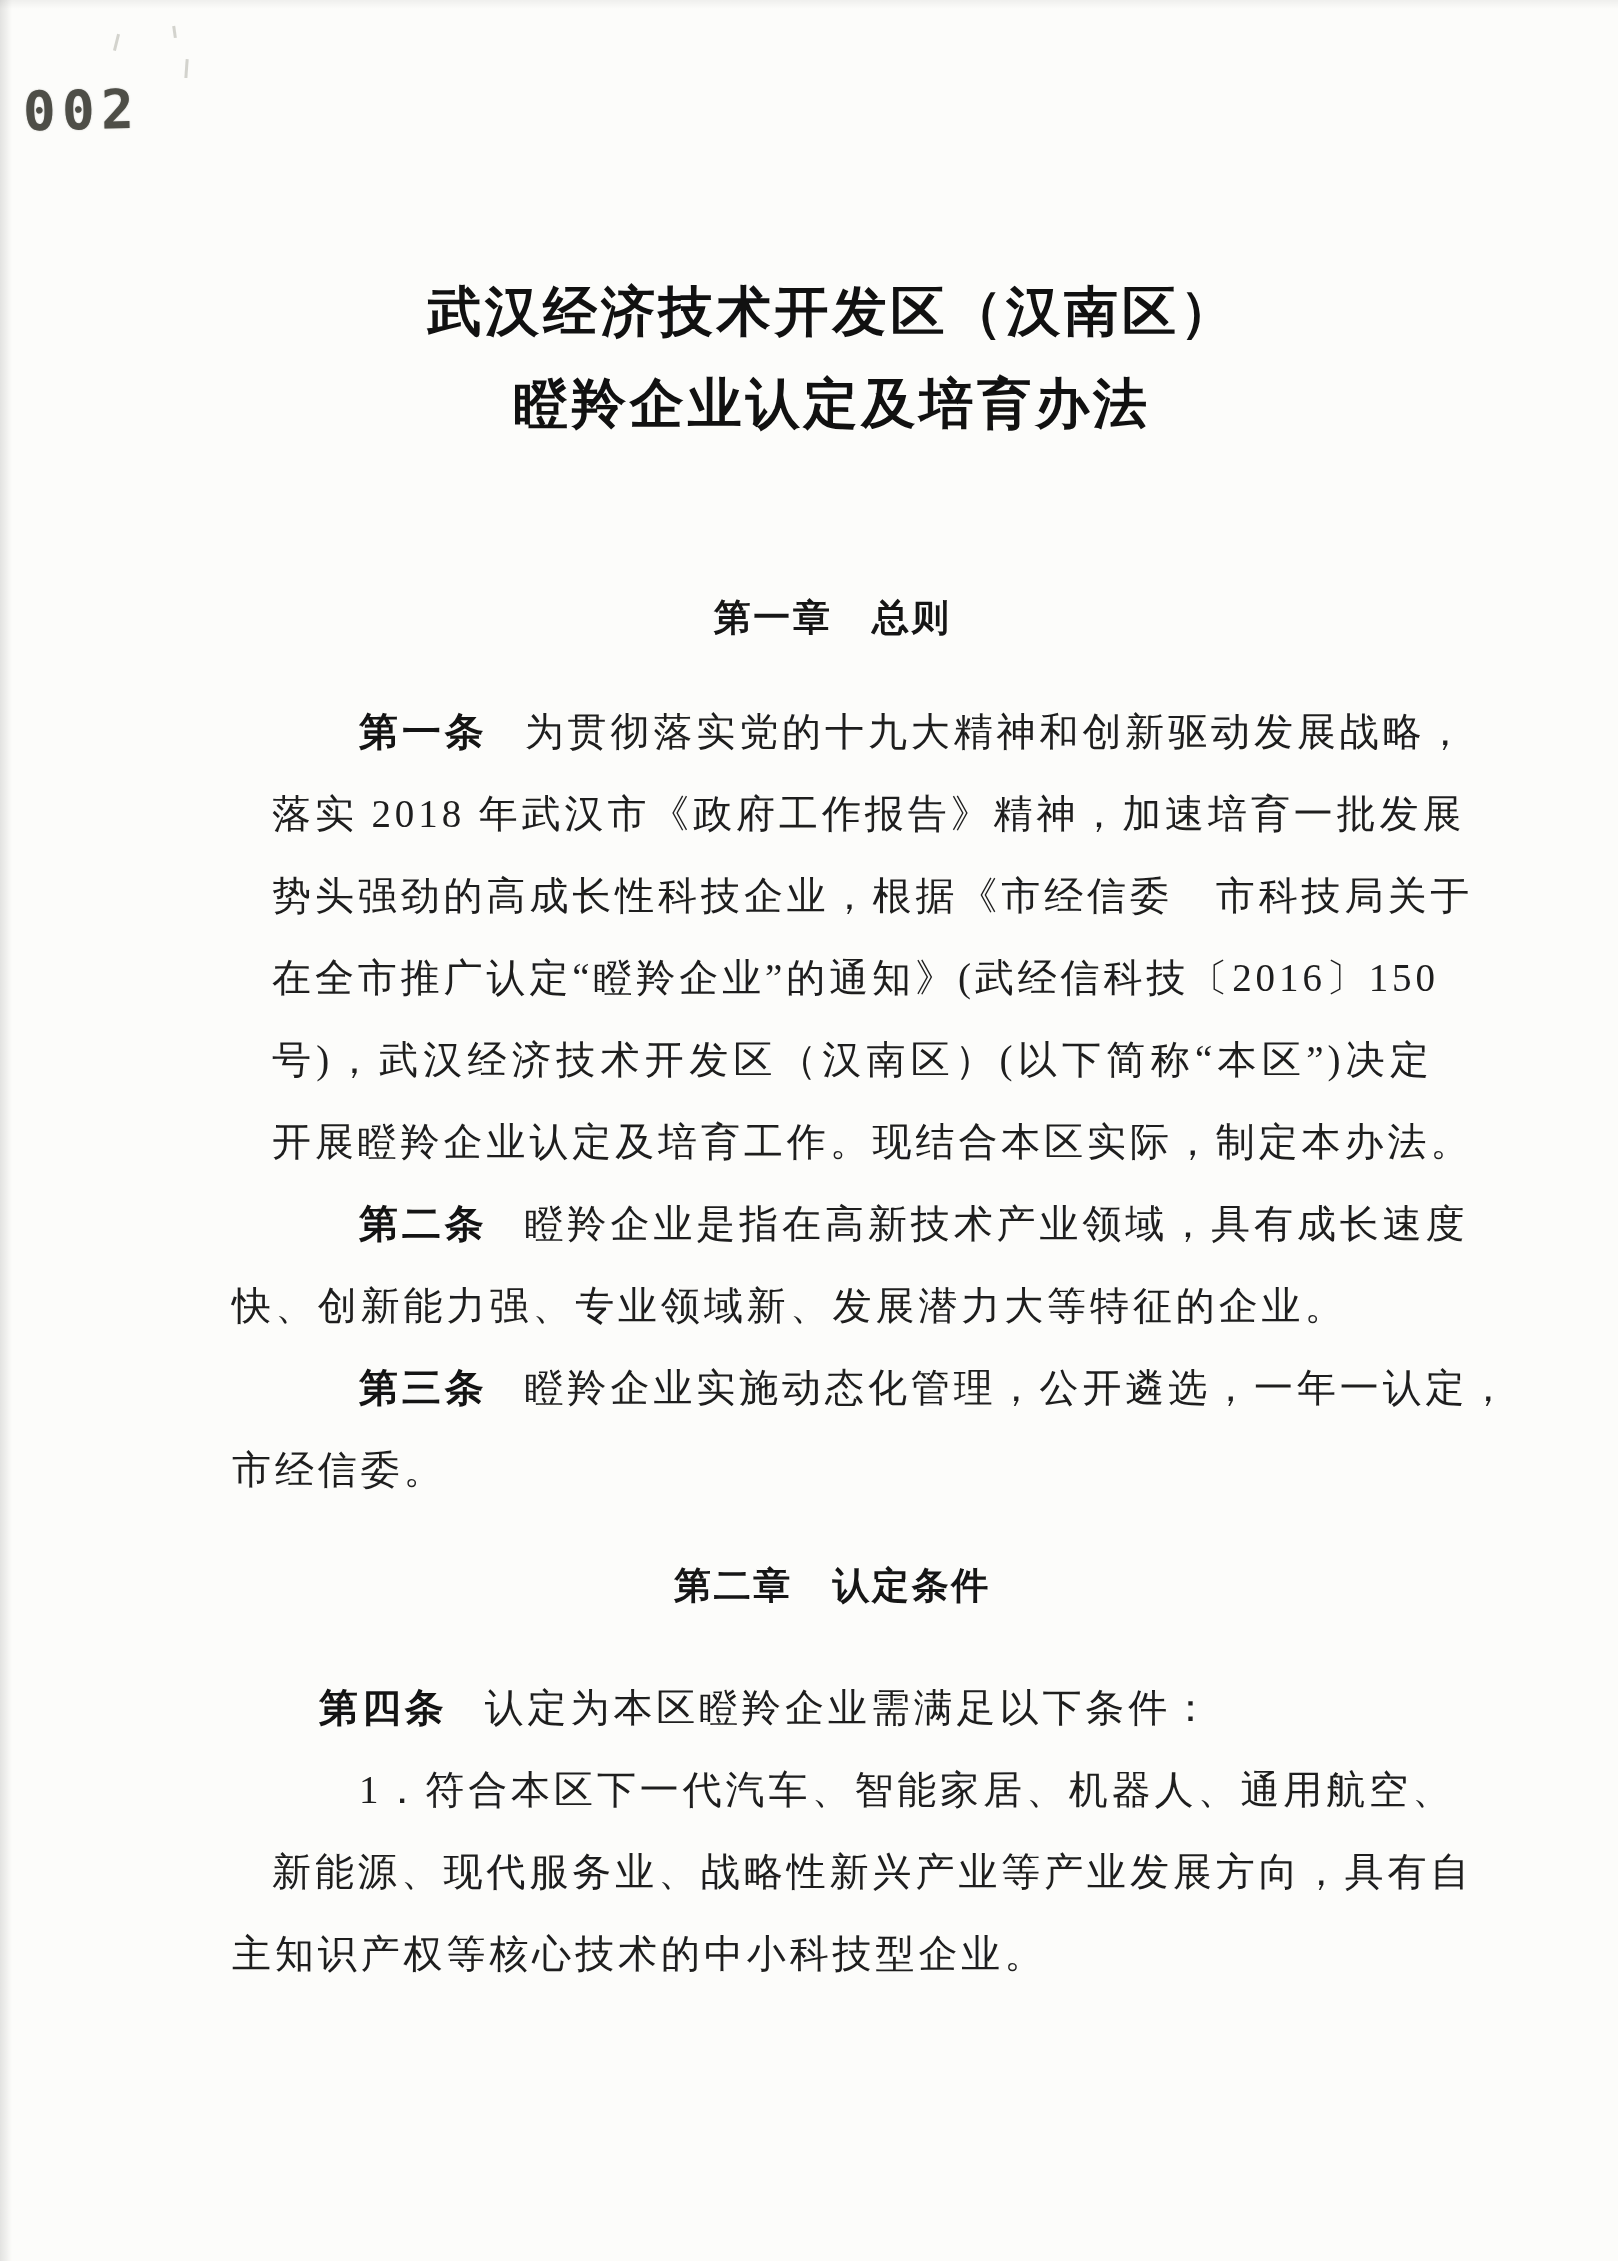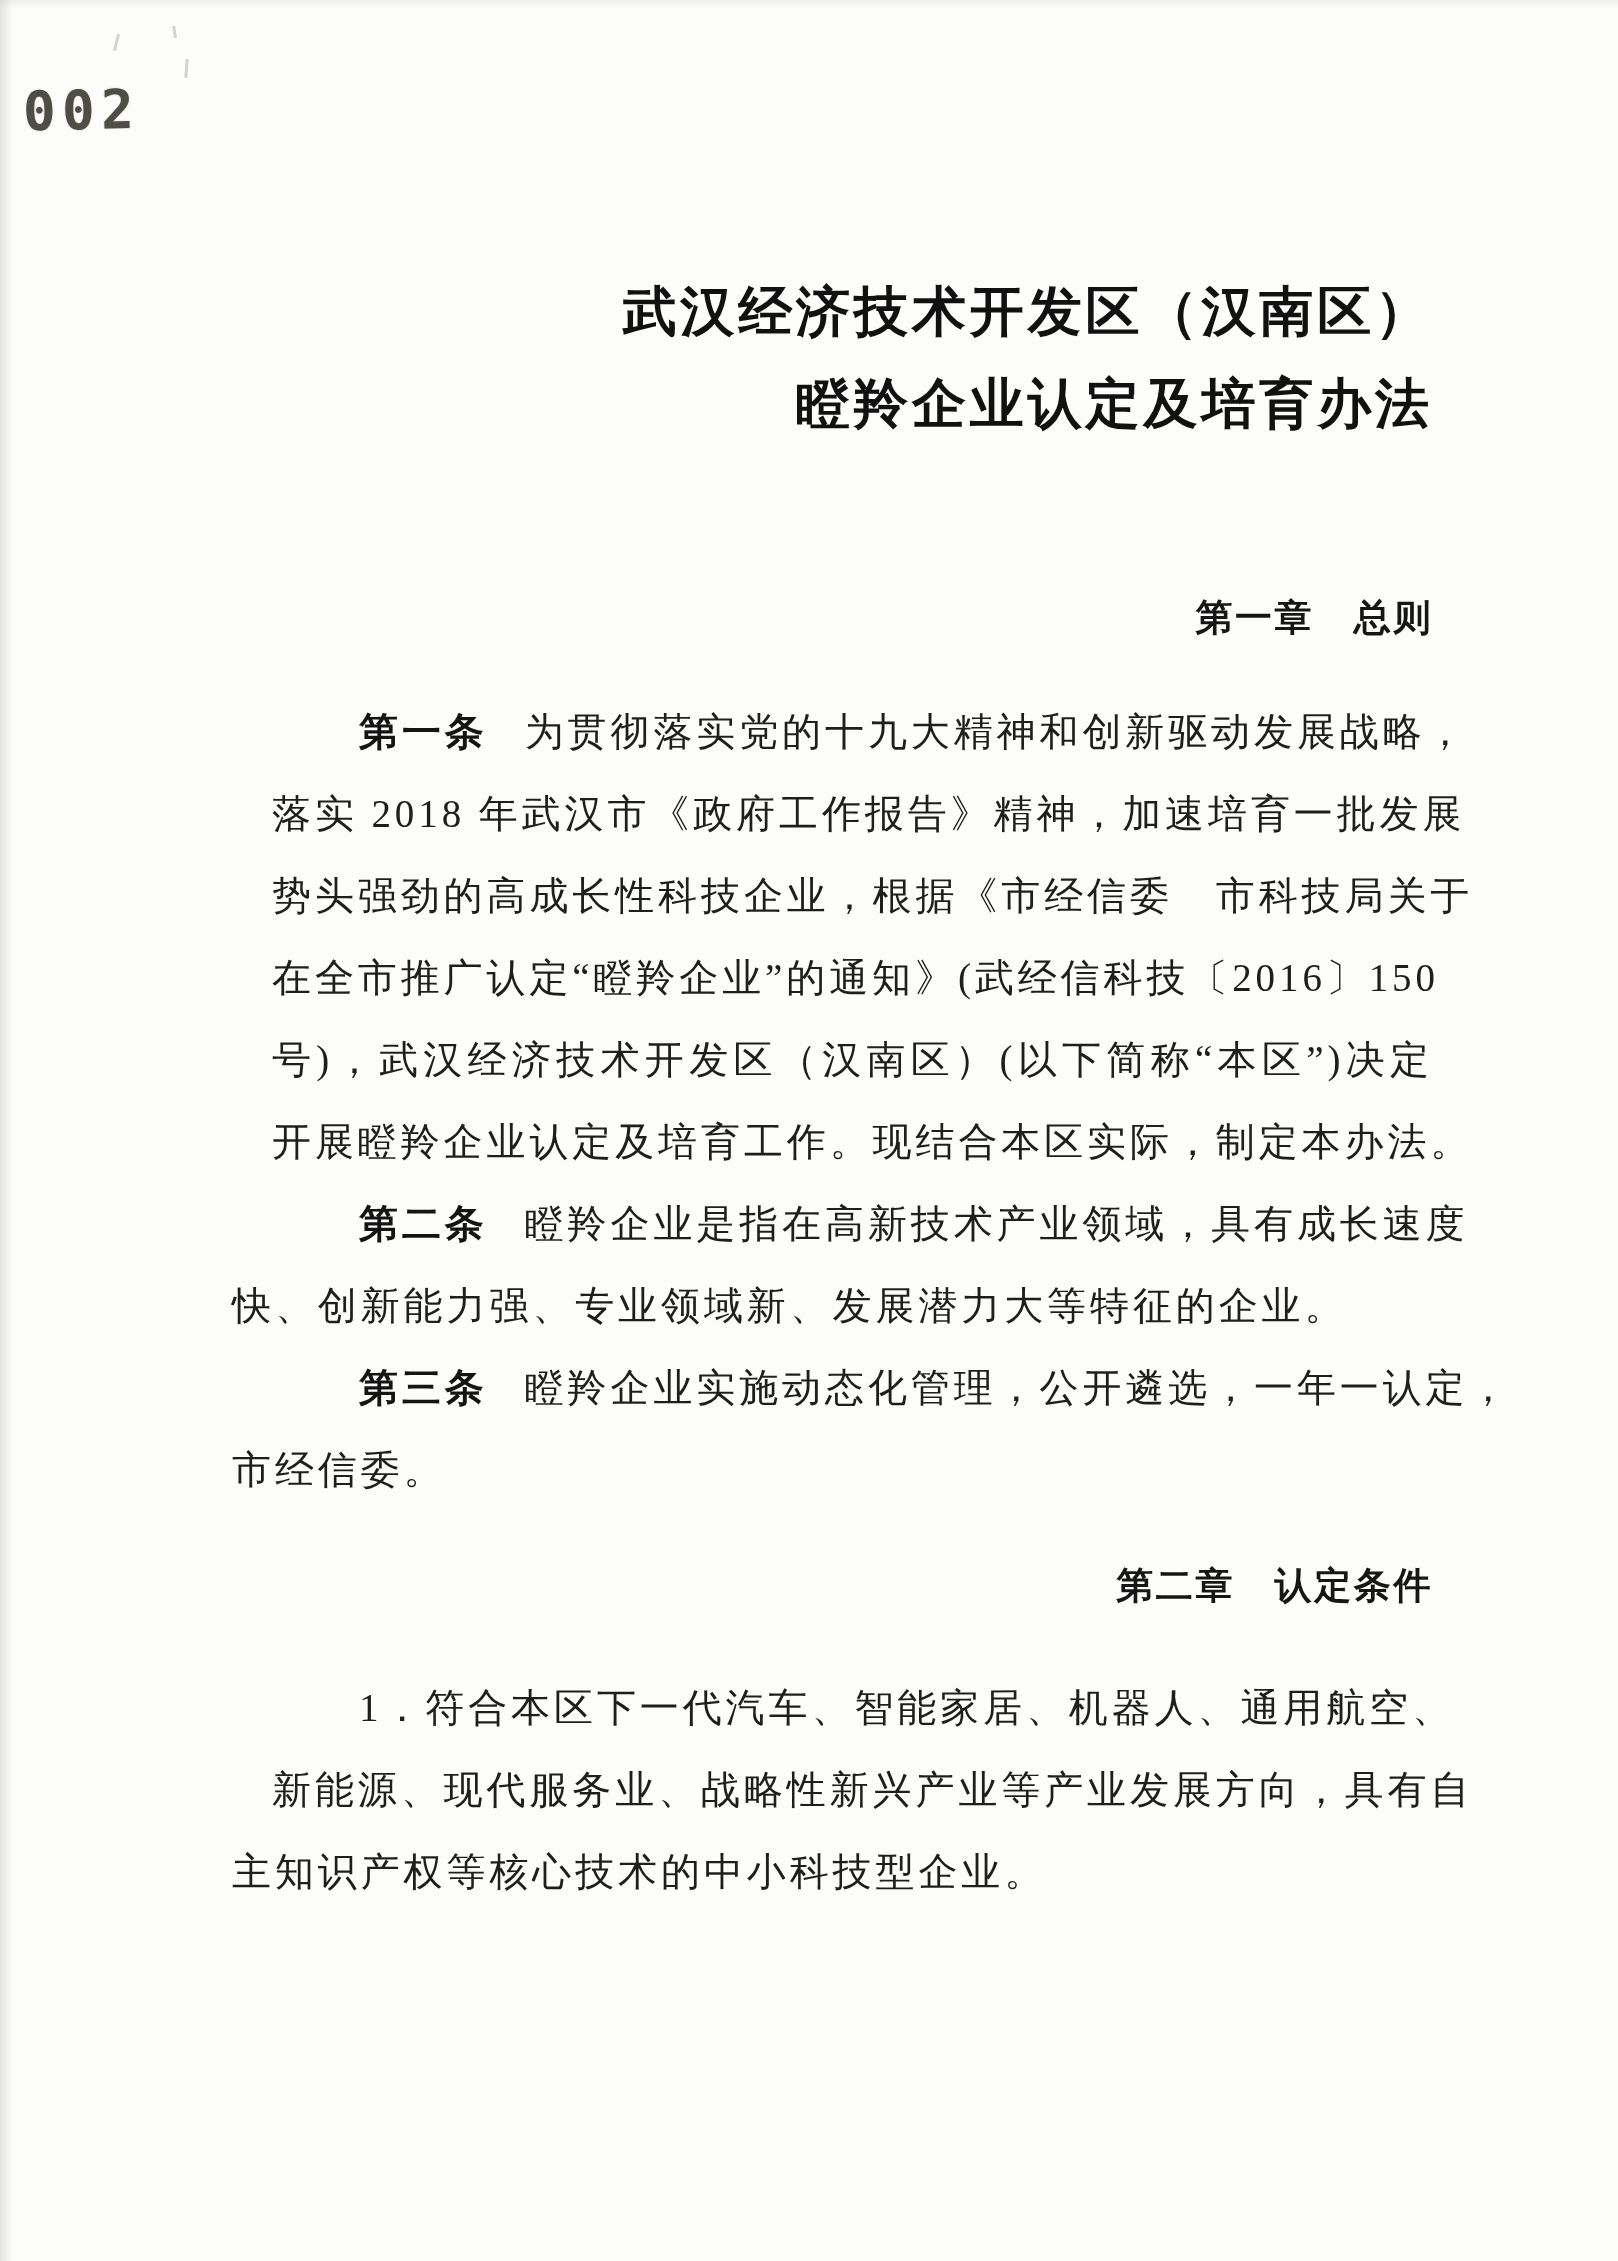--- a/index.html
+++ b/index.html
@@ -31,21 +31,21 @@
     text-shadow:0 0 1.3px rgba(78,78,71,.55);
   }
   .pencil-mark{
     position:absolute;background:#c8c8c2;opacity:.8;
   }
   .pm1{left:115px;top:34px;width:3.2px;height:17px;transform:rotate(14deg);}
   .pm2{left:173px;top:26px;width:2.6px;height:11.6px;transform:rotate(-8deg);}
   .pm3{left:185px;top:59px;width:2.6px;height:19.4px;transform:rotate(4deg);}
 
   .centerblock{
-    position:absolute;left:232px;width:1201px;text-align:right;
+    position:absolute;left:232px;width:1201px;text-align:center;
   }
 
   .doc-title{
     top:266px;
     font-size:54px;line-height:92px;font-weight:700;
     letter-spacing:3.9px;color:#111;
     font-family:"Liberation Serif","DejaVu Serif",serif;
   }
 
   .chapter-heading{
@@ -123,20 +123,23 @@
       <span class="lead">第三条</span><span>瞪羚企业实施动态化管理，公开遴选，一年一认定，</span>
     </div>
     <div class="tline">
       <span>市经信委。</span>
     </div>
   </div>
 
   <div class="centerblock chapter-heading h2">第二章　认定条件</div>
 
   <div class="bodyblock s2">
+    <div class="tline indent">
+      <span class="lead">第四条</span><span>认定为本区瞪羚企业需满足以下条件：</span>
+    </div>
     <div class="tline indent just">
       <span>1．符合本区下一代汽车、智能家居、机器人、通用航空、</span>
     </div>
     <div class="tline just">
       <span>新能源、现代服务业、战略性新兴产业等产业发展方向，具有自</span>
     </div>
     <div class="tline">
       <span>主知识产权等核心技术的中小科技型企业。</span>
     </div>
   </div>

